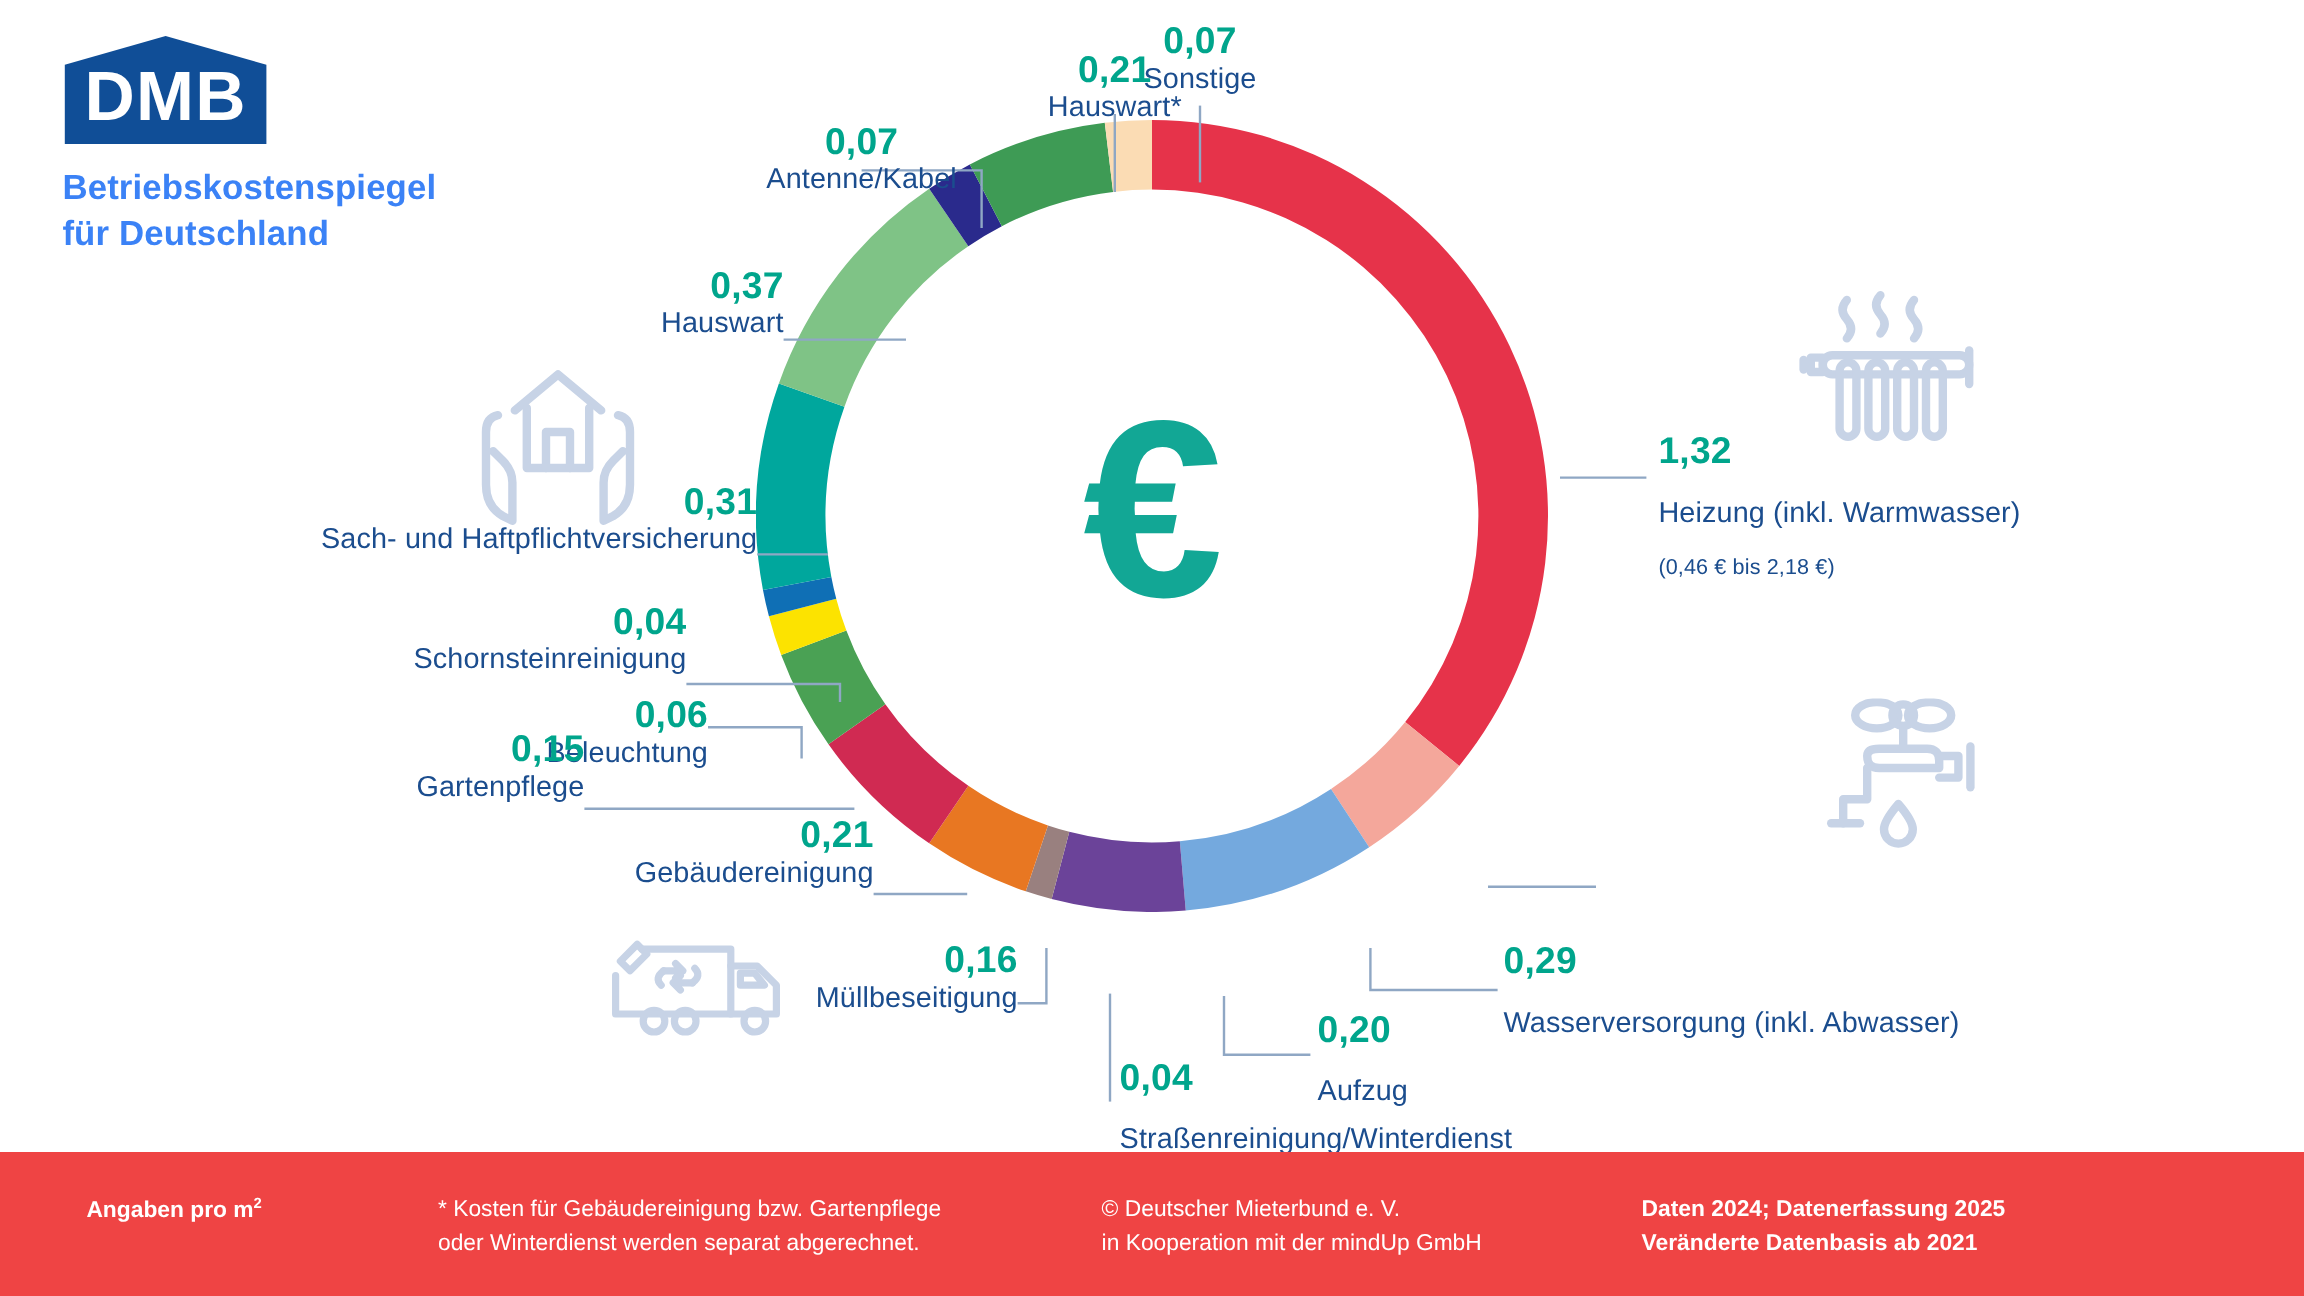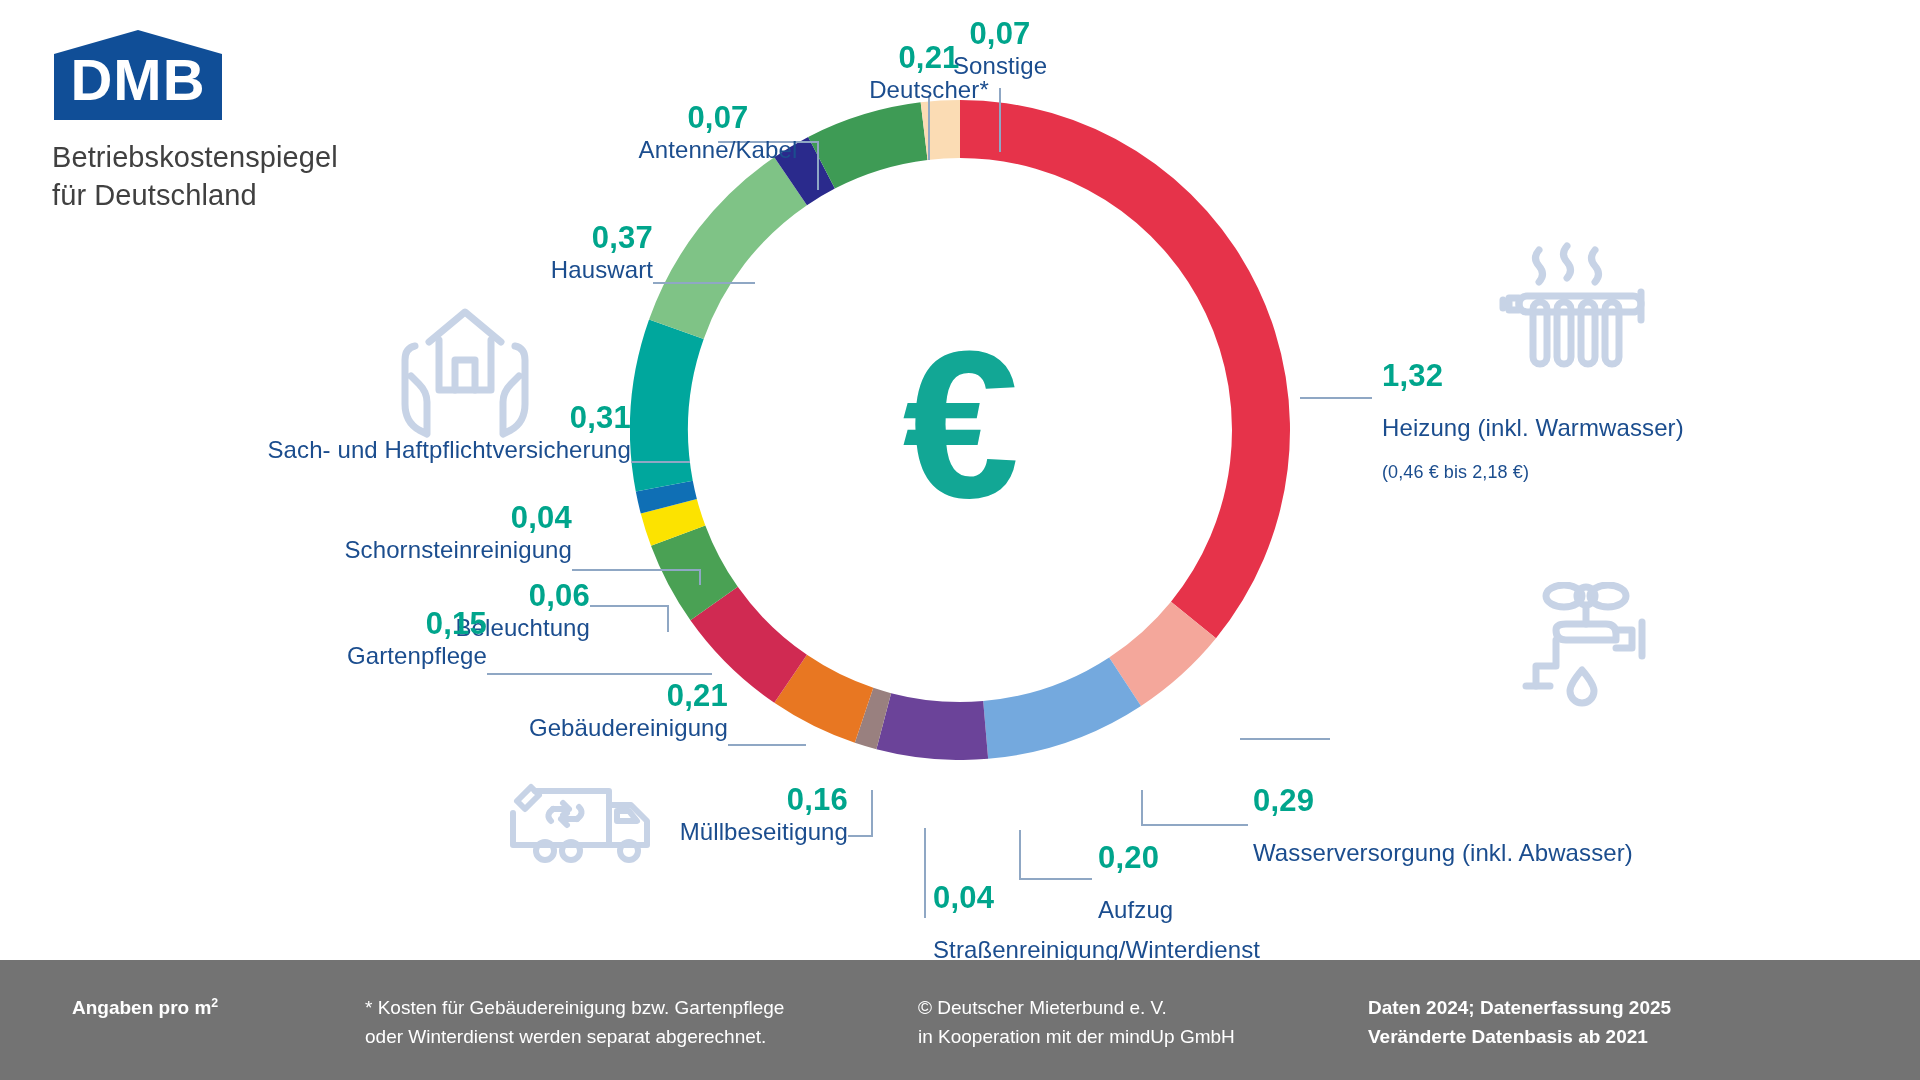--- a/index.html
+++ b/index.html
@@ -9,22 +9,22 @@
     background:#ffffff;
     font-family:"Liberation Sans","DejaVu Sans",sans-serif;
     overflow:hidden;position:relative;
   }
   .stage{position:absolute;inset:0;}
 
   
   #logo-block{position:absolute;left:52px;top:30px;width:420px;}
   #logo-mark{width:172px;height:92px;display:block;}
   #logo-title{
-    margin-top:16px;color:#404040;font-size:29px;line-height:1.32;
-    font-weight:400;letter-spacing:.1px;
+    margin-top:16px;color:#3b82f6;font-size:29px;line-height:1.32;
+    font-weight:700;letter-spacing:.1px;
   }
   #logo-title .l2{display:block;}
 
   
   #donut-wrap{position:absolute;left:630px;top:100px;width:660px;height:660px;}
   #donut-svg{display:block;width:660px;height:660px;}
   #euro-symbol{
     position:absolute;left:0;top:0;width:660px;height:660px;
     display:flex;align-items:center;justify-content:center;
     font-size:210px;font-weight:700;color:#12A795;
@@ -50,21 +50,21 @@
   .callout.right .cv,.callout.right .cl{text-align:left;margin-top:20px;}
   .callout.left{text-align:right;}
   .callout.center{text-align:center;}
 
   
   .deco{position:absolute;}
 
   
   #footer{
     position:absolute;left:0;bottom:0;width:1920px;height:120px;
-    background:#737373;color:#ffffff;
+    background:#ef4444;color:#ffffff;
   }
   #footer .fcol{position:absolute;top:34px;font-size:19px;line-height:1.5;}
   #foot-note-strong{left:72px;font-weight:700;font-size:20px;top:35px;}
   #foot-note-star{left:365px;}
   #foot-copyright{left:918px;}
   #foot-data{left:1368px;font-weight:bold;}
   sup{font-size:.65em;vertical-align:super;}
 </style>
 </head>
 <body>
@@ -140,21 +140,21 @@
     </g>
   </svg>
 
   <div class="callout center" style="left:900px;top:18px;width:200px;">
     <div class="cv">0,07</div>
     <div class="cl">Sonstige</div>
   </div>
 
   <div class="callout center" style="left:805px;top:42px;width:248px;">
     <div class="cv">0,21</div>
-    <div class="cl">Deutscher*</div>
+    <div class="cl">Hauswart*</div>
   </div>
 
   <div class="callout center" style="left:558px;top:102px;width:320px;">
     <div class="cv">0,07</div>
     <div class="cl">Antenne/Kabel</div>
   </div>
 
   <div class="callout left" style="left:353px;top:222px;width:300px;">
     <div class="cv">0,37</div>
     <div class="cl">Hauswart</div>

